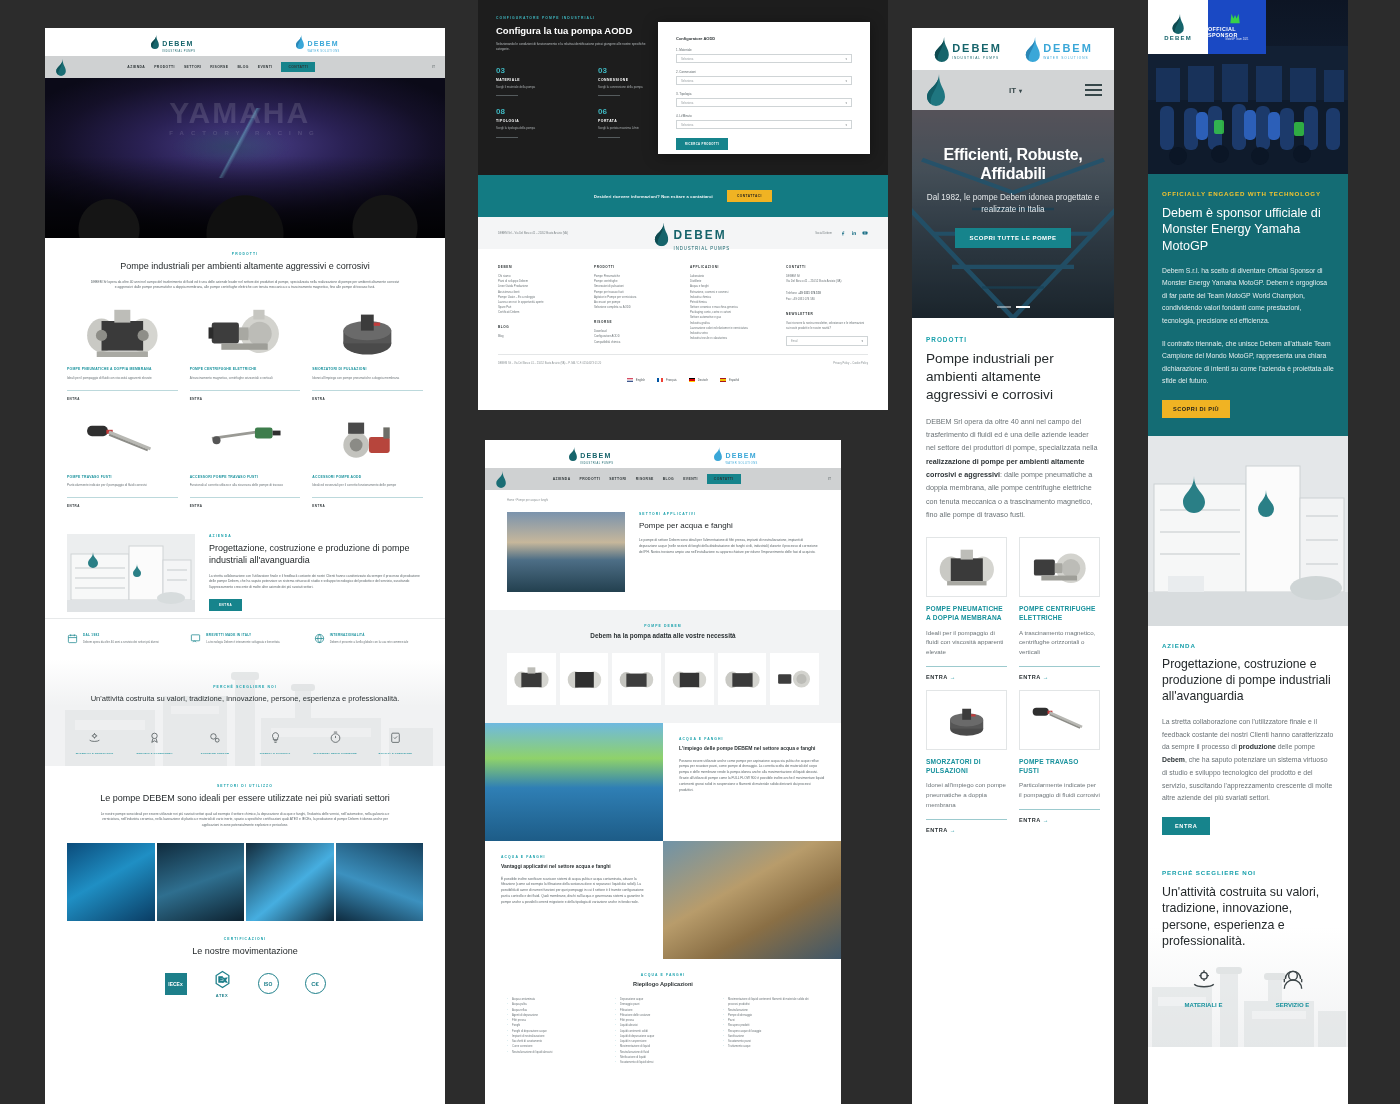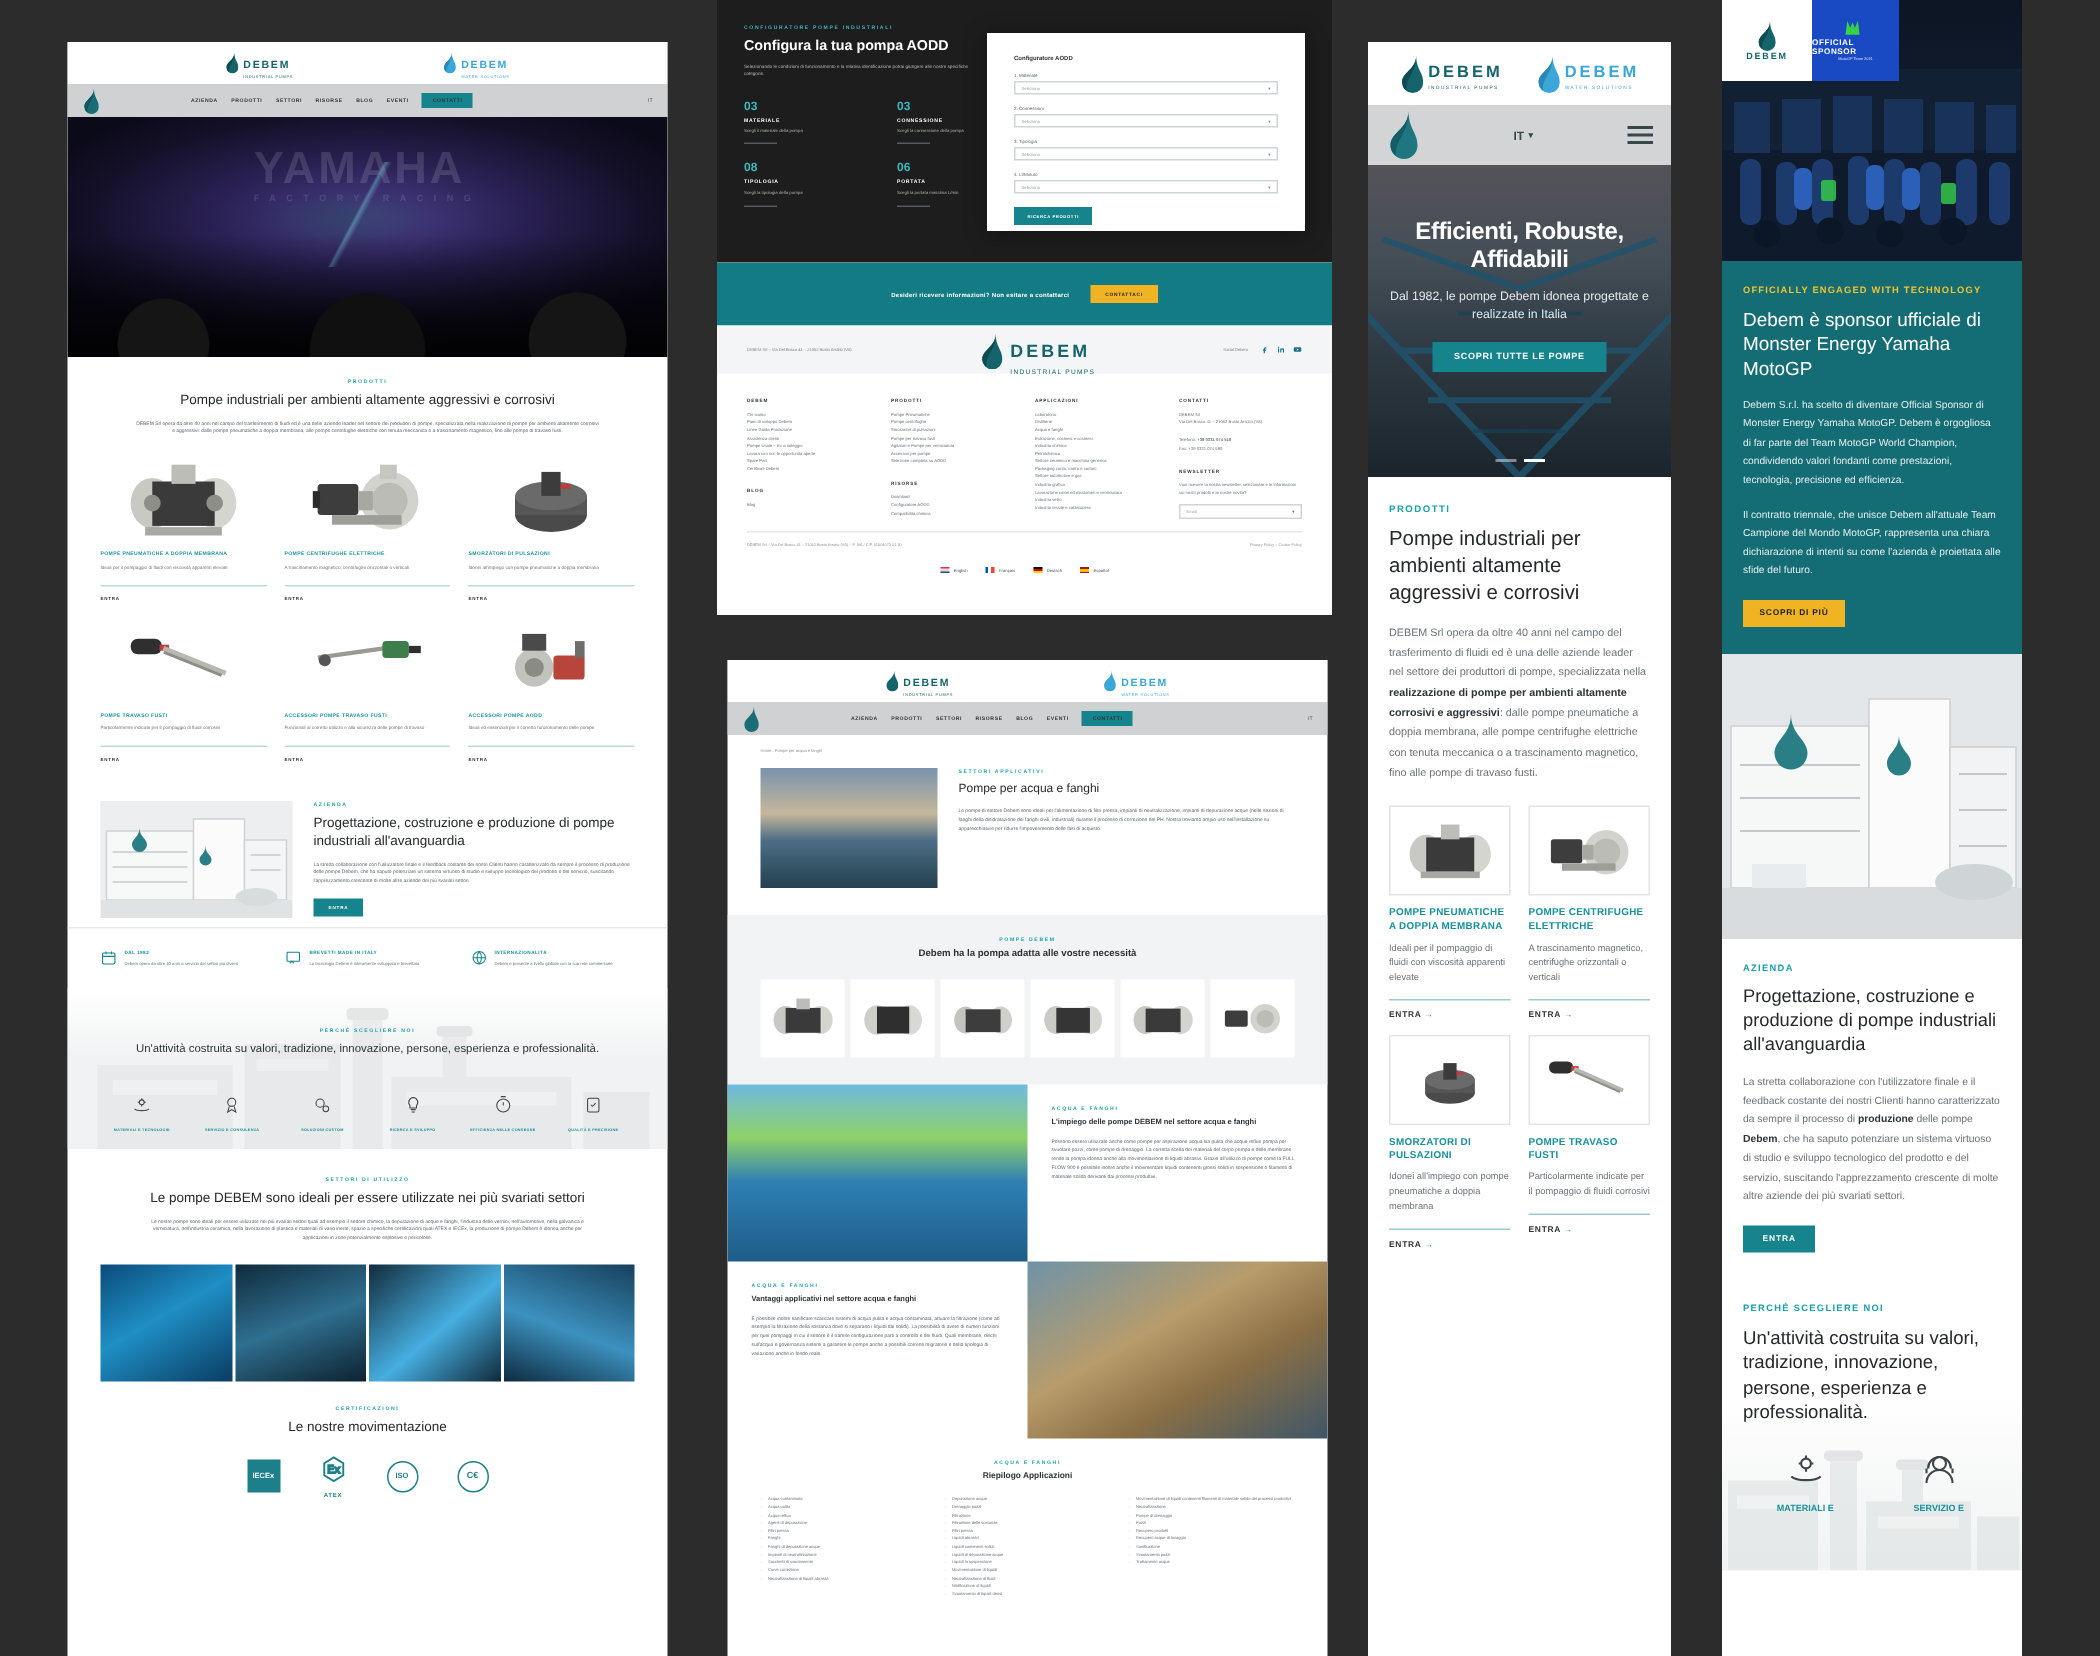--- a/index.html
+++ b/index.html
@@ -181,21 +181,21 @@
   .foot-legal { border-top:1px solid #e4e6e7; margin:0 20px; padding:7px 0;
                 display:flex; justify-content:space-between; }
   .foot-legal span { font-size:2.6px; color:#8b9295; }
   .foot-langs { display:flex; justify-content:center; gap:12px; padding:6px 0 10px; }
   .foot-langs .fl { display:flex; align-items:center; gap:3px; font-size:2.8px; color:#4c5457; }
   .flag { width:6px; height:4px; display:inline-block; }
 
   
   
   
-  #p-app { left:485px; top:440px; width:400px; height:664px; background:#fff; }
+  #p-app { left:485px; top:440px; width:356px; height:664px; background:#fff; }
   .crumb { font-size:2.7px; color:#8b9295; padding:9px 22px 0; }
   .app-hero { display:flex; gap:14px; padding:10px 22px 18px; align-items:flex-start; }
   .app-hero .ph { width:118px; height:80px; flex:none; }
   .band-grey { background:#f2f3f4; padding:14px 22px 18px; text-align:center; }
   .band-grey h3 { font-size:6.4px; font-weight:700; color:#2c3234; margin-top:4px; line-height:1.4; }
   .pumprow { display:grid; grid-template-columns:repeat(6,1fr); gap:4px; margin-top:12px; }
   .pumprow .cell { background:#fff; height:52px; display:flex; align-items:center; justify-content:center; }
   .split { display:grid; grid-template-columns:1fr 1fr; }
   .split .ph { height:118px; }
   .split .tx { padding:14px 16px; }

